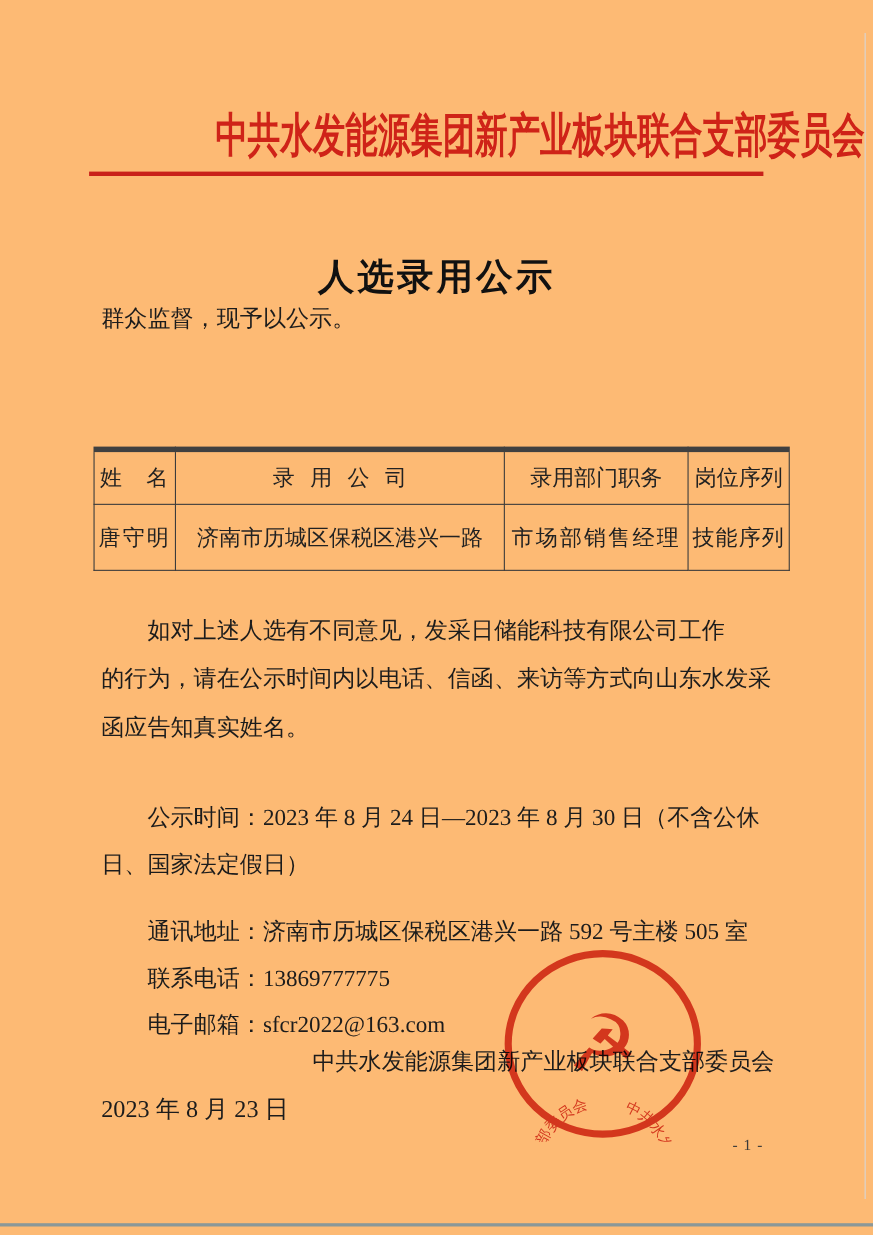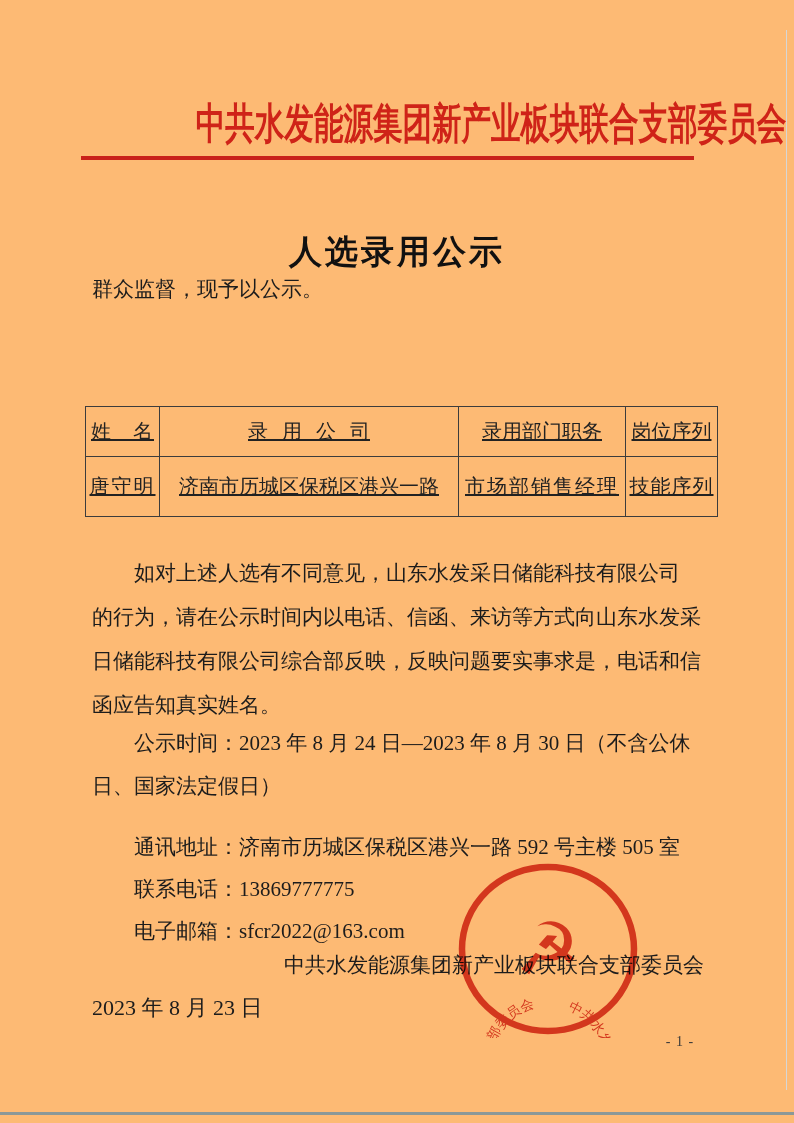--- a/index.html
+++ b/index.html
@@ -47,21 +47,21 @@
   .hire-table{
     position:absolute;top:406px;left:85px;width:632px;
     border-collapse:collapse;table-layout:fixed;
     font-size:20px;color:#222;
   }
   .hire-table td,.hire-table th{
     border:1.6px solid #3c3c3c;
     text-align:center;vertical-align:middle;
     padding:0;font-weight:normal;overflow:hidden;
   }
-  .hire-table{border-top:1px solid #404040;text-decoration:underline;}
+  .hire-table{border-top:5px solid #404040;}
   .hire-table thead tr{height:50px;}
   .hire-table tbody tr{height:60px;}
   .th-name{letter-spacing:1px;}
   .th-company{word-spacing:9px;}
   .td-name{letter-spacing:2px;}
   .td-company{letter-spacing:0;}
   .td-position{letter-spacing:2px;}
   .td-sequence{letter-spacing:1px;}
   
   .seal{
@@ -112,23 +112,22 @@
       <tr>
         <td class="td-name">唐守明</td>
         <td class="td-company">济南市历城区保税区港兴一路</td>
         <td class="td-position">市场部销售经理</td>
         <td class="td-sequence">技能序列</td>
       </tr>
     </tbody>
   </table>
 
   <div class="body-block p2">
-    <div class="ln ind">如对上述人选有不同意见，山东水发采日储能科技有限公司</div>
+    <div class="ln ind">如对上述人选有不同意见，发采日储能科技有限公司工作</div>
     <div class="ln">的行为，请在公示时间内以电话、信函、来访等方式向山东水发采</div>
-    <div class="ln">日储能科技有限公司综合部反映，反映问题要实事求是，电话和信</div>
     <div class="ln">函应告知真实姓名。</div>
   </div>
 
   <div class="body-block p3">
     <div class="ln ind">公示时间：2023 年 8 月 24 日—2023 年 8 月 30 日（不含公休</div>
     <div class="ln">日、国家法定假日）</div>
   </div>
 
   <div class="body-block single p4 ln ind">通讯地址：济南市历城区保税区港兴一路 592 号主楼 505 室</div>
   <div class="body-block single p5 ln ind">联系电话：13869777775</div>

